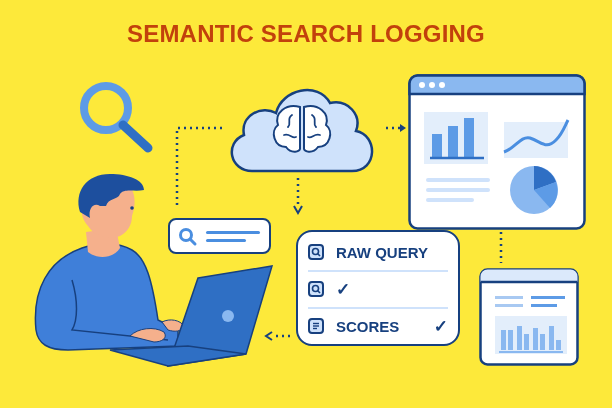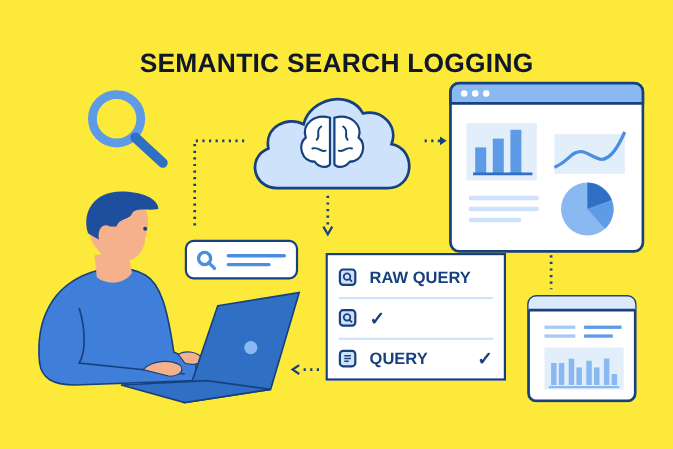--- a/index.html
+++ b/index.html
@@ -1,19 +1,19 @@
 <!DOCTYPE html>
 <html><head>
 <meta charset="utf-8">
 <style>
   html,body{margin:0;padding:0;}
   body{width:612px;height:408px;background:#fde93a;position:relative;overflow:hidden;font-family:"Liberation Sans",sans-serif;}
-  .title{position:absolute;left:0;width:612px;top:20px;text-align:center;font-size:24px;font-weight:bold;color:#0f172a;letter-spacing:0.2px;margin-top:24px;}
+  .title{position:absolute;left:0;width:612px;top:20px;text-align:center;font-size:24px;font-weight:bold;color:#c2410c;letter-spacing:0.2px;}
   .abs{position:absolute;}
-  .checklist{position:absolute;left:296px;top:230px;width:164px;height:116px;background:#fff;border:2px solid #17407f;border-radius:0;box-sizing:border-box;}
+  .checklist{position:absolute;left:296px;top:230px;width:164px;height:116px;background:#fff;border:2px solid #17407f;border-radius:16px;box-sizing:border-box;}
   .row{position:absolute;left:10px;right:10px;height:30px;display:flex;align-items:center;}
   .row .ico{width:16px;height:16px;border:2px solid #17407f;border-radius:4px;background:#cfe2fb;box-sizing:border-box;margin-right:12px;position:relative;}
   .row .lbl{font-size:15px;font-weight:bold;color:#17407f;flex:1;}
   .row .chk{font-size:17px;color:#17407f;font-weight:bold;}
   .sep{position:absolute;left:10px;right:10px;height:2px;background:#cfe2fb;}
   .searchbox{position:absolute;left:168px;top:218px;width:103px;height:36px;background:#fff;border:2px solid #17407f;border-radius:8px;box-sizing:border-box;}
 </style>
 </head>
 <body>
 
@@ -85,21 +85,21 @@
   <div class="row" style="top:79px">
     <span class="ico">
         <svg width="12" height="12" viewBox="0 0 12 12" style="position:absolute;left:0;top:0">
           <g stroke="#17407f" stroke-width="1.4">
             <line x1="3" y1="3.5" x2="9" y2="3.5"></line>
             <line x1="3" y1="6" x2="9" y2="6"></line>
             <line x1="3" y1="8.5" x2="7" y2="8.5"></line>
           </g>
         </svg>
       </span>
-    <span class="lbl">QUERY</span>
+    <span class="lbl">SCORES</span>
     <span class="chk">✓</span>
   </div>
 </div>
 
 <svg class="abs" style="left:408px;top:74px" width="178" height="156" viewBox="0 0 178 156">
   <rect x="1.5" y="1.5" width="175" height="153" rx="8" fill="#fff" stroke="#17407f" stroke-width="2.5"></rect>
   <path d="M1.5 9.5 a8 8 0 0 1 8 -8 h159 a8 8 0 0 1 8 8 V20 H1.5 Z" fill="#8ab8f0" stroke="#17407f" stroke-width="2.5"></path>
   <circle cx="14" cy="11" r="3" fill="#fff"></circle>
     <circle cx="24" cy="11" r="3" fill="#fff"></circle>
     <circle cx="34" cy="11" r="3" fill="#fff"></circle>

